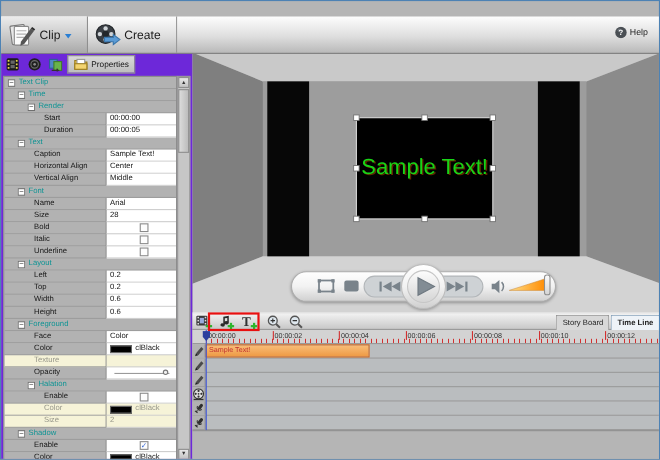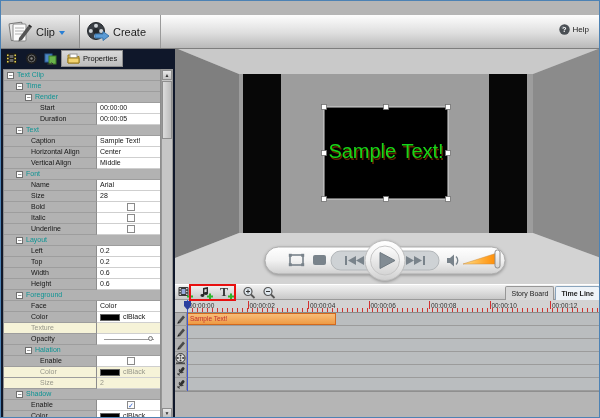--- a/index.html
+++ b/index.html
@@ -25,21 +25,21 @@
     background:linear-gradient(#ececec,#c9c9c9 55%,#a9a9a9);border-right:1px solid #8f8f8f;
     display:flex;align-items:center;cursor:pointer;}
   .tb-create{position:absolute;left:80px;top:0;width:80px;height:33px;
     border-right:1px solid #9a9a9a;display:flex;align-items:center;cursor:pointer;}
   .tb-label{font-size:11px;color:#1c1c1c;margin-left:3px;}
   .dd-arrow{width:0;height:0;border-left:3.5px solid transparent;border-right:3.5px solid transparent;
     border-top:4px solid #2a7fd4;margin-left:4px;margin-top:2px;}
   .tb-help{position:absolute;right:12px;top:9px;display:flex;align-items:center;gap:3px;cursor:pointer;}
   .tb-help .txt{font-size:8px;color:#222;}
   
-  .leftpanel{position:absolute;left:0;top:48px;width:174px;height:370px;background:#0f172a;}
+  .leftpanel{position:absolute;left:0;top:48px;width:174px;height:370px;background:#6d28d9;}
   .panel-toolbar{position:absolute;left:0;top:0;width:174px;height:19px;display:flex;align-items:center;}
   .pt-btn{width:20px;height:17px;display:flex;align-items:center;justify-content:center;cursor:pointer;}
   .pt-props{height:17px;padding:0 5px;display:flex;align-items:center;gap:3px;
     border:1px solid #8f8f8f;background:linear-gradient(#d9d9d9,#bdbdbd);cursor:pointer;}
   .pt-props .txt{font-size:7.5px;color:#111;}
   
   .propgrid{position:absolute;left:2px;top:20px;width:158px;height:350px;overflow:hidden;
     border:1px solid #8d8d8d;border-bottom:none;background:#b2b2b2;}
   .pg-row{display:flex;height:11px;font-size:7px;line-height:10px;}
   .pg-group{background:#b2b2b2;border-bottom:1px solid #9d9d9d;align-items:center;color:#0e9494;}

